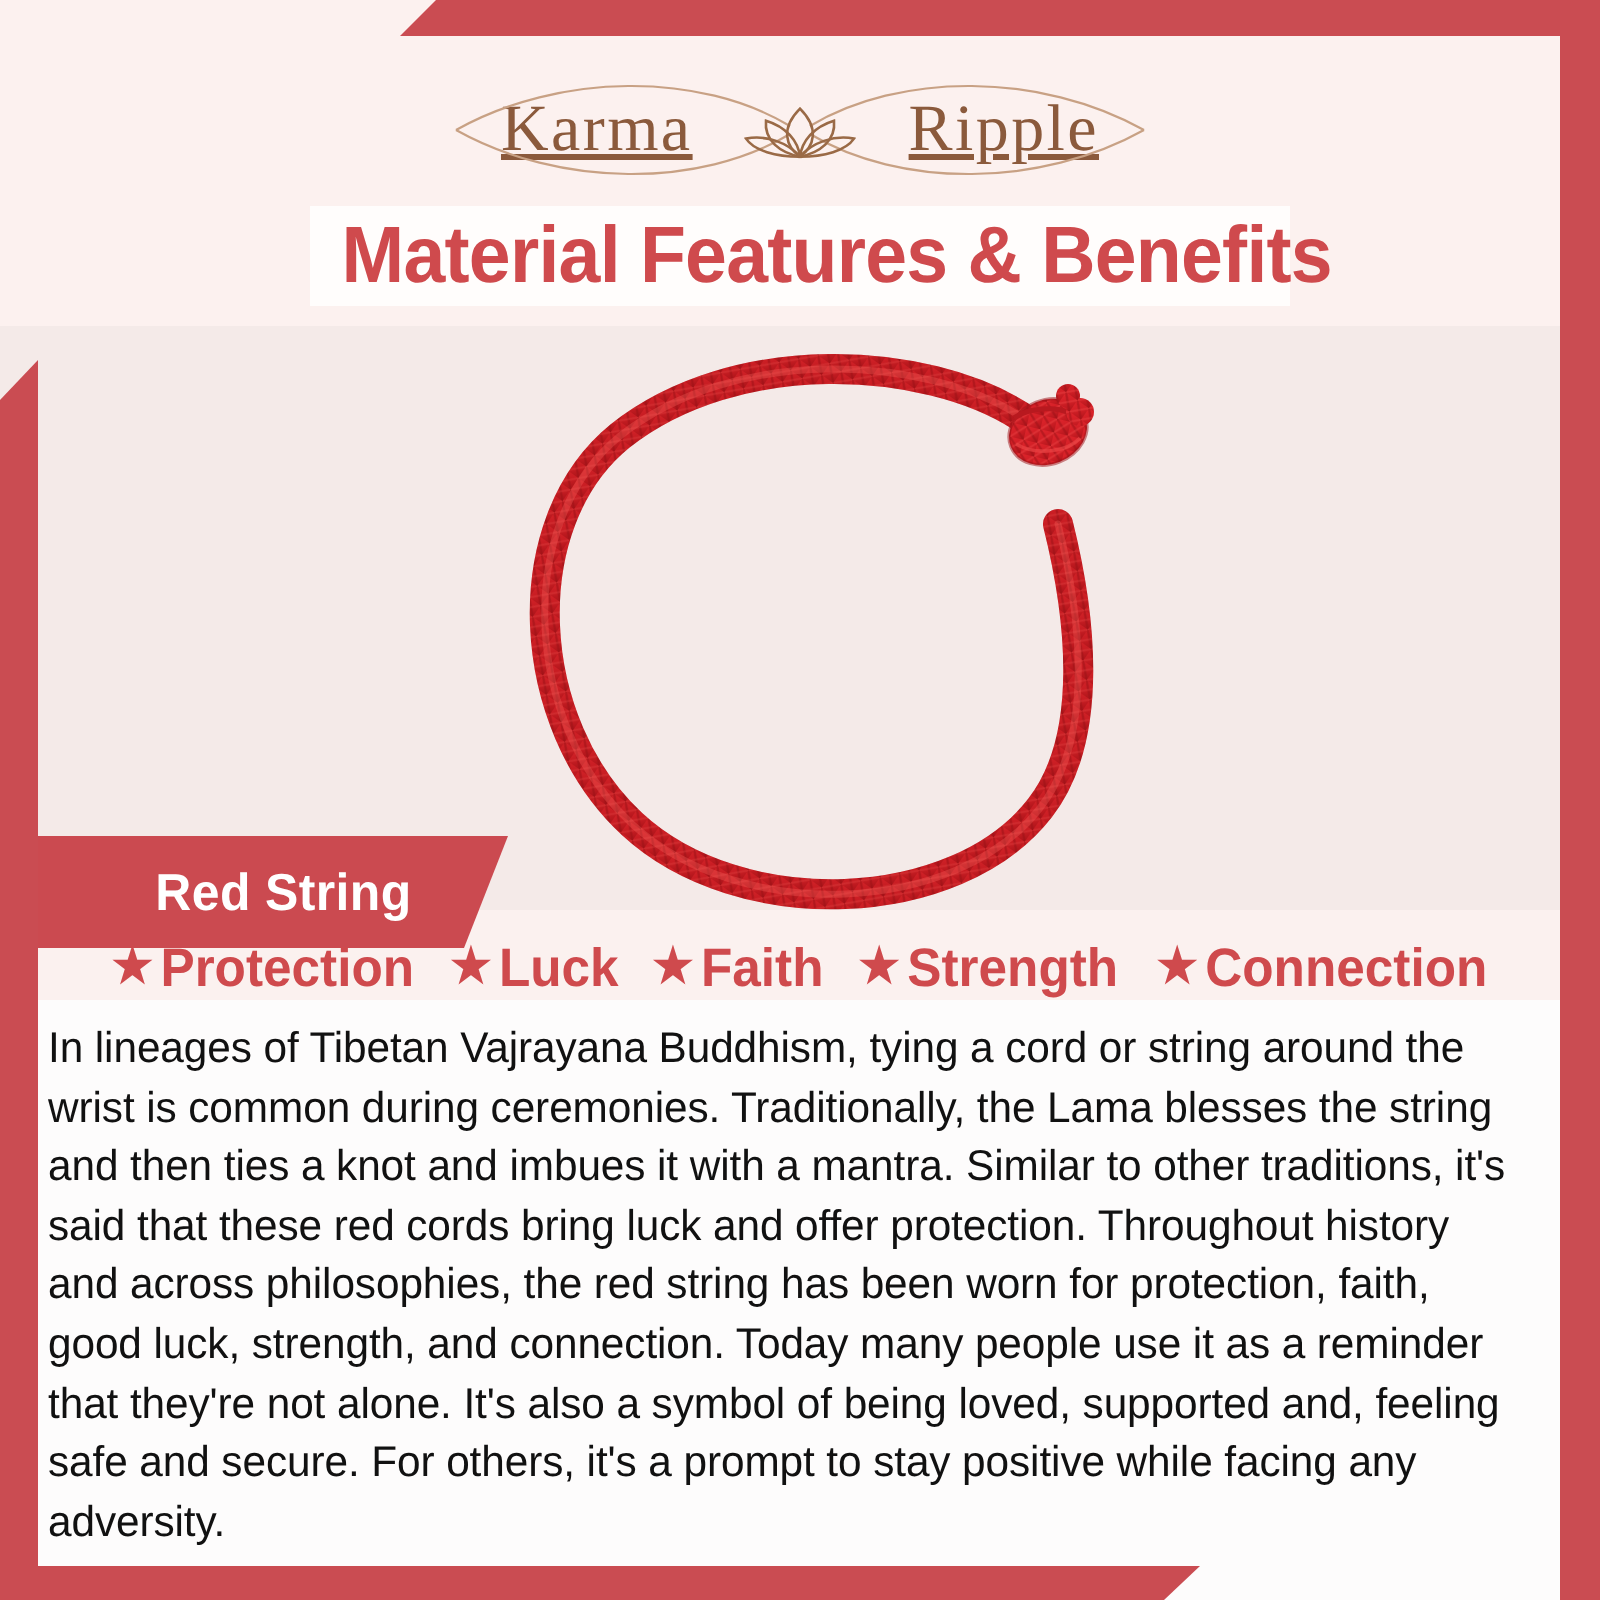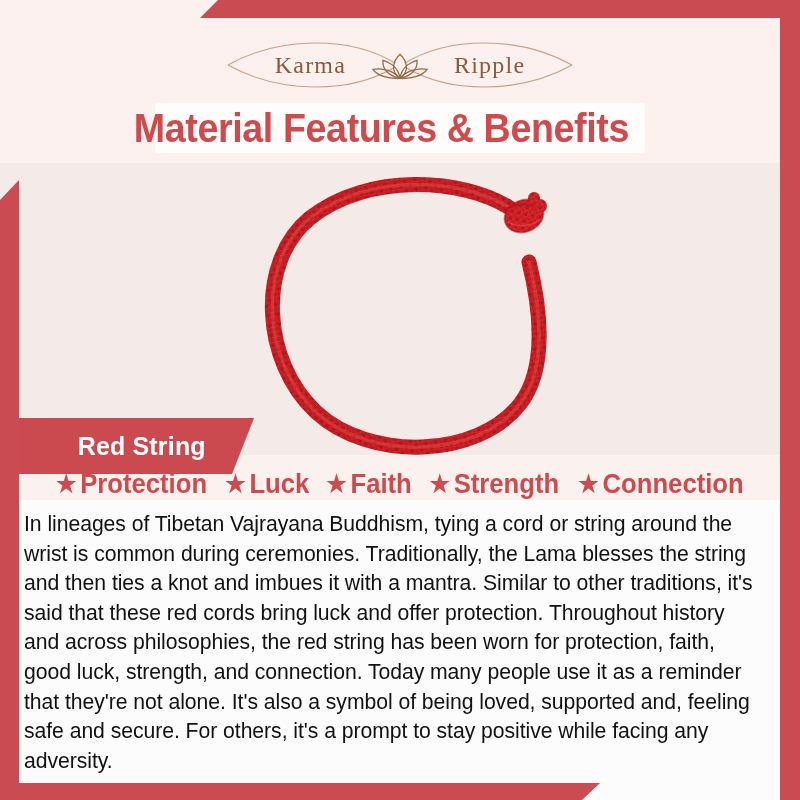--- a/index.html
+++ b/index.html
@@ -95,24 +95,25 @@
   .logo-inner {
     position: relative;
     display: flex;
     align-items: center;
     justify-content: center;
     width: 360px;
     height: 62px;
   }
   .logo-word {
     font-family: "Liberation Serif", serif;
-    font-size: 24px;
+    font-size: 33px;
     letter-spacing: 1.2px;
     color: #8b5a3c;
     line-height: 1;
+    text-decoration: underline;
   }
   .logo-word.left  { margin-right: 54px; }
   .logo-word.right { margin-left: 54px; }
   .logo-lotus {
     position: absolute;
     left: 50%;
     top: 50%;
     transform: translate(-50%, -52%);
     width: 58px;
     height: 34px;
@@ -130,21 +131,21 @@
   
   .title-band {
     position: absolute;
     left: 155px;
     top: 103px;
     width: 490px;
     height: 50px;
     background: #fffdfc;
     display: flex;
     align-items: center;
-    justify-content: flex-end;
+    justify-content: flex-start;
   }
   .title-text {
     font-family: "Liberation Sans Narrow", "Liberation Sans", sans-serif;
     font-weight: bold;
     font-size: 40px;
     line-height: 1;
     color: #cf4a4d;
     letter-spacing: -0.4px;
     transform: scaleX(0.94);
     white-space: nowrap;

